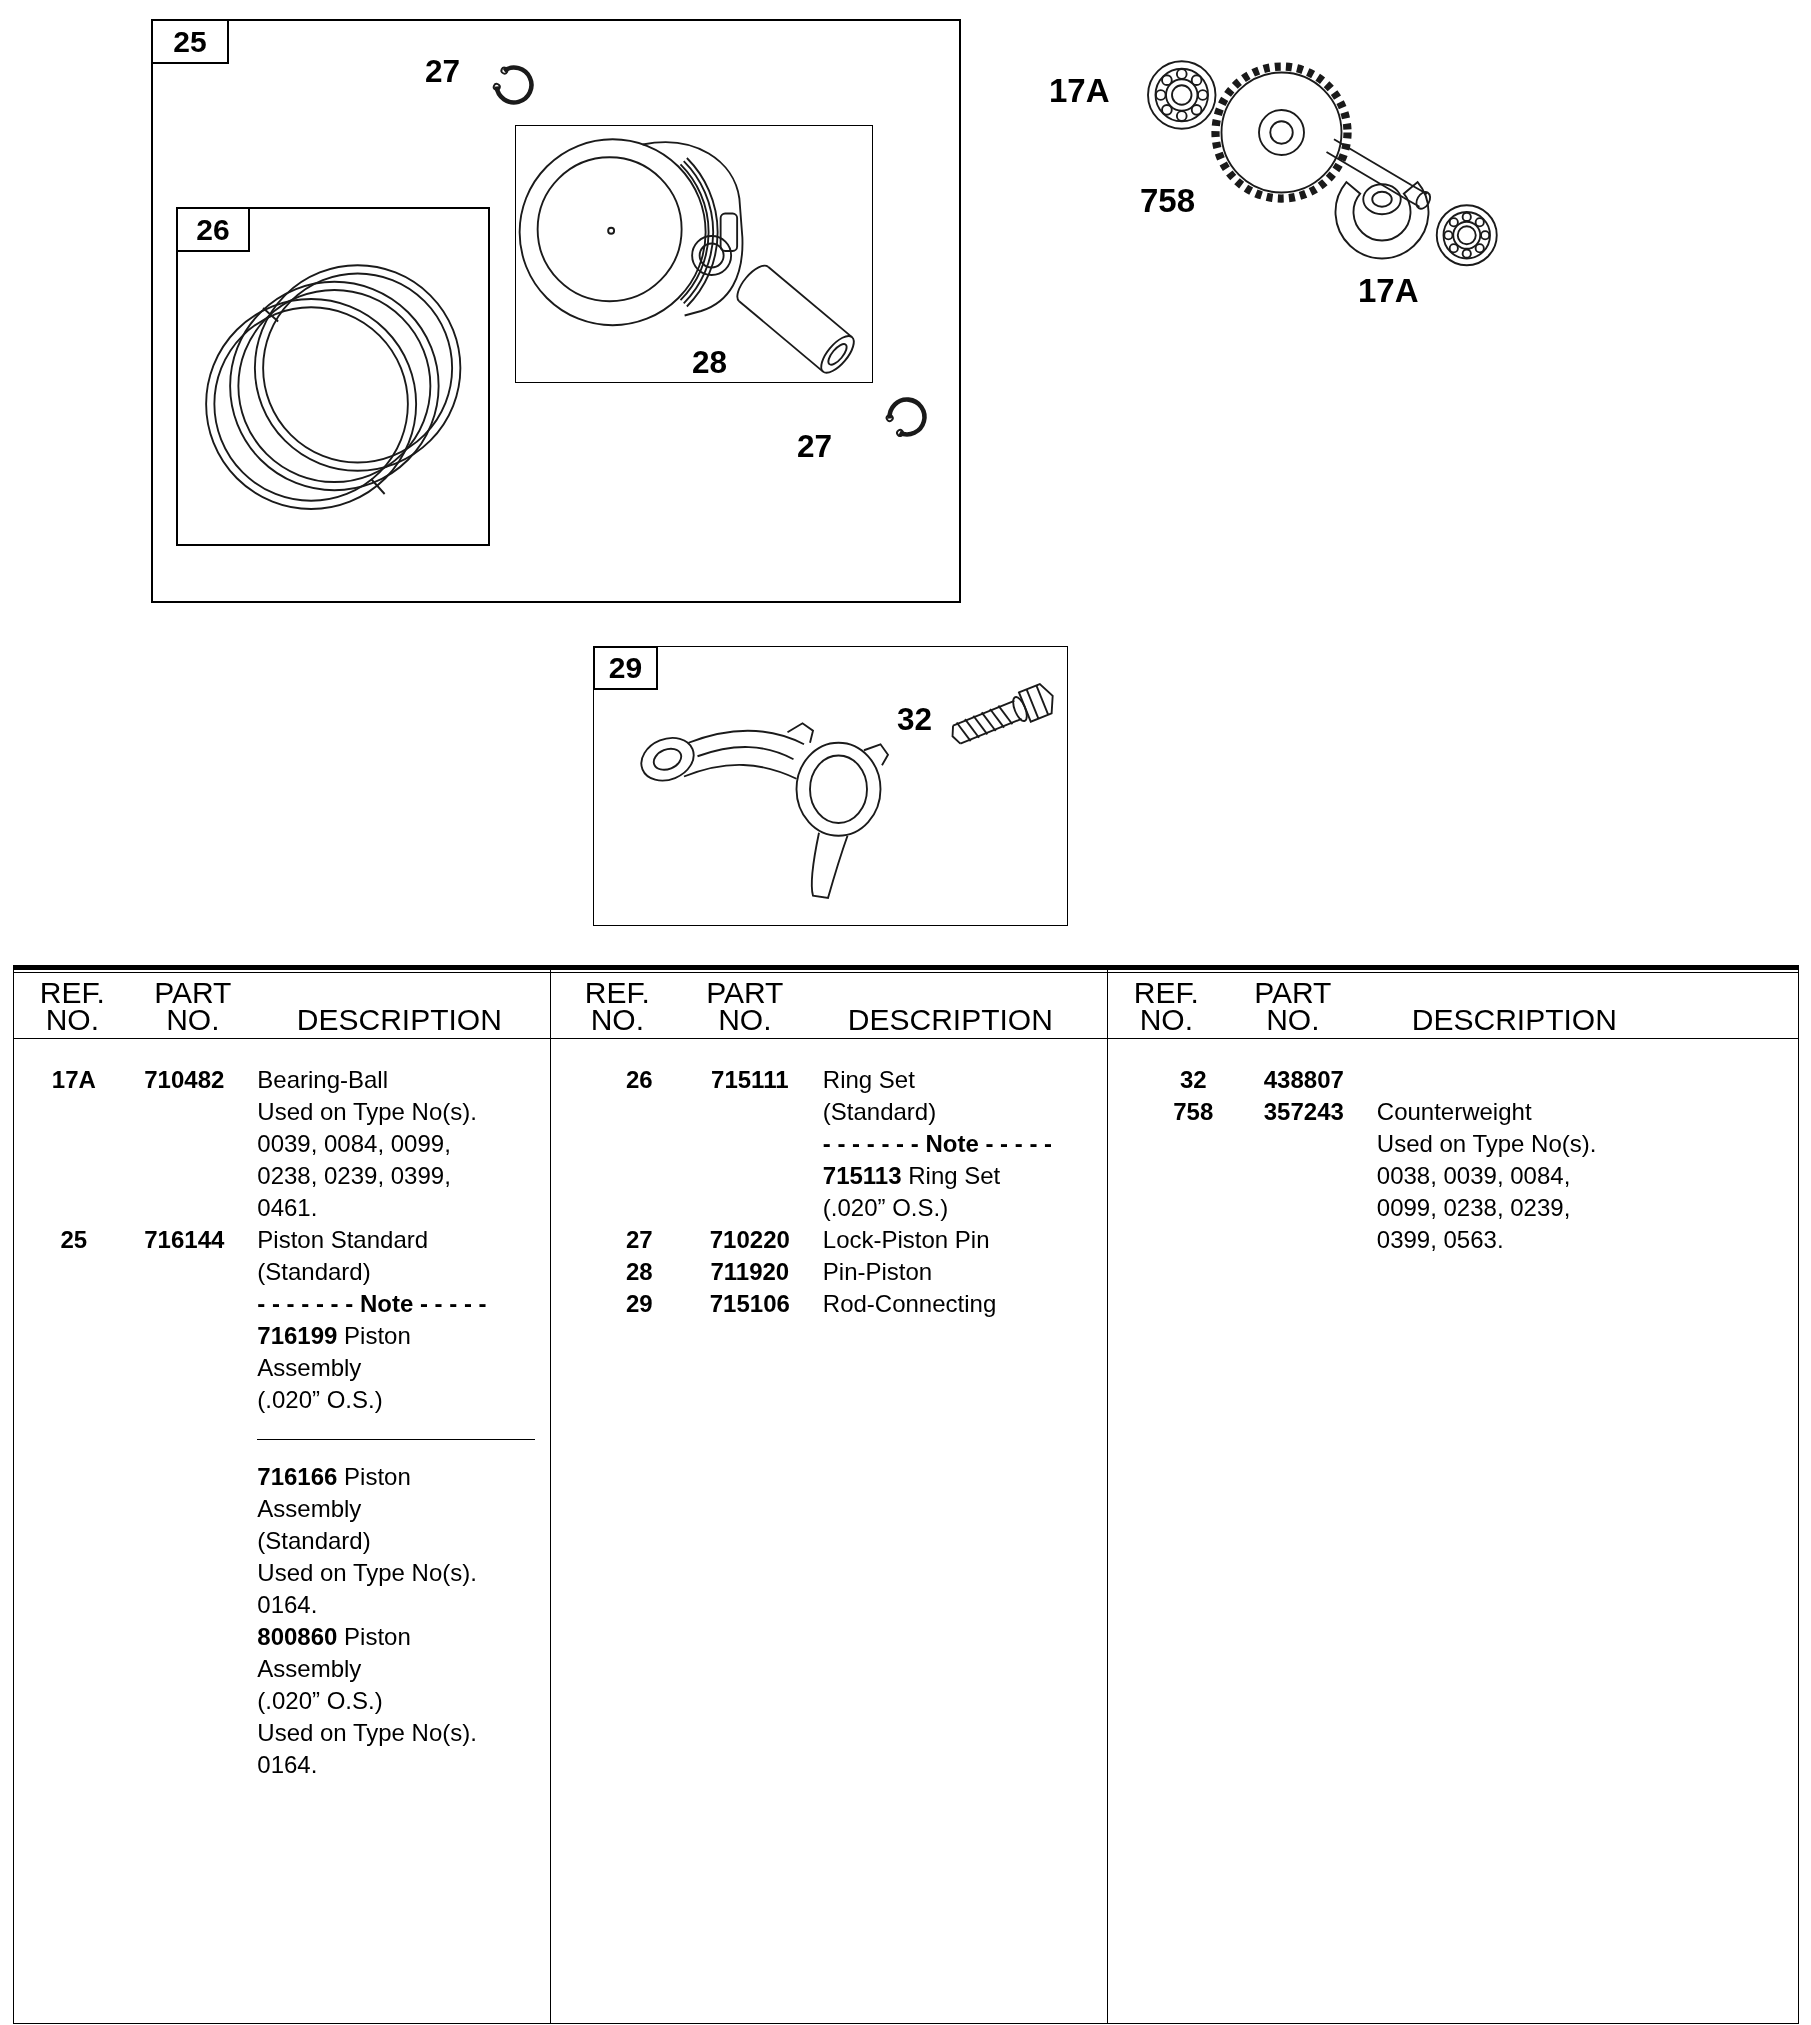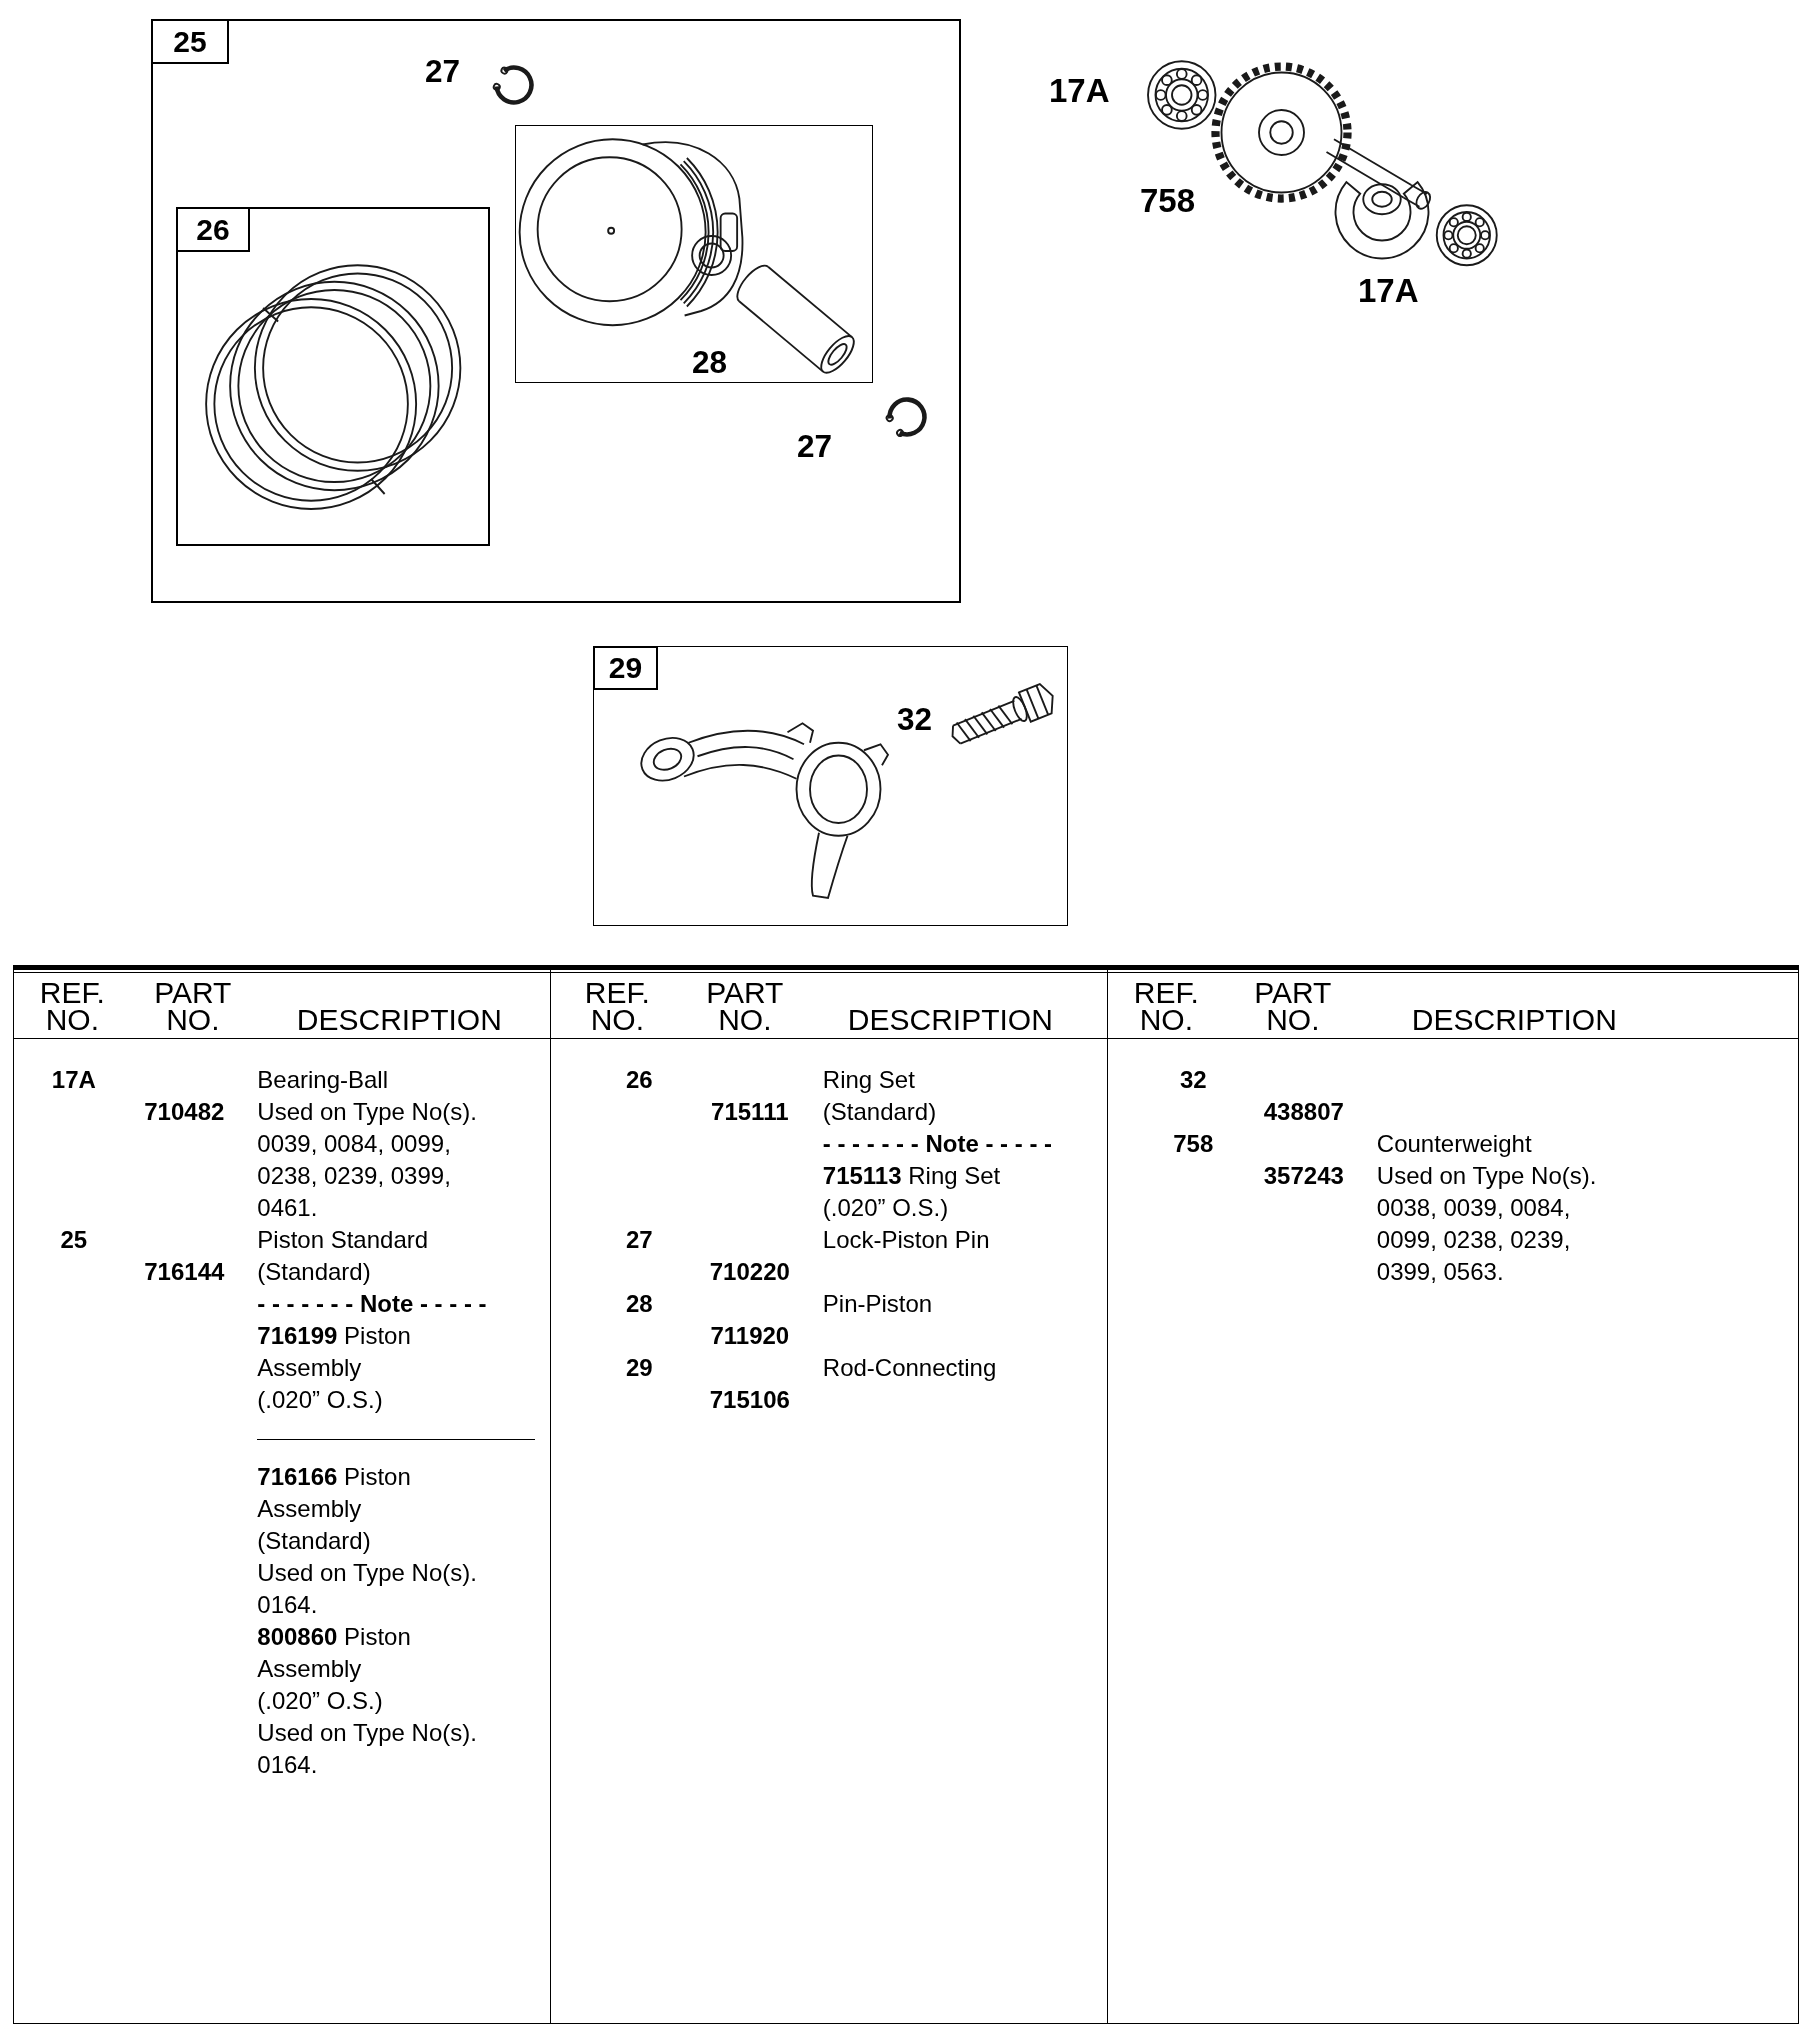--- a/index.html
+++ b/index.html
@@ -26,21 +26,21 @@
   .subrule   { position:absolute; left:0; right:0; top:2.3px; border-top:1.5px solid #000; }
   .header-rule { position:absolute; left:0; right:0; top:68px; border-top:1.5px solid #000; }
   .colsep    { position:absolute; top:0; bottom:0; border-left:1.5px solid #000; }
   .hcell     { position:absolute; font-size:30px; line-height:27px; text-align:center; }
   .pcol      { position:absolute; top:94px; }
   .prow {
     display:grid; grid-template-columns:75px 113px 1fr; column-gap:16.5px;
     font-size:24px; line-height:32px; align-items:start;
   }
   .prow .ref  { font-weight:bold; text-align:center; }
-  .prow .part { font-weight:bold; text-align:center;margin-top:32px; }
+  .prow .part { font-weight:bold; text-align:center; }
   .desc .dline { white-space:nowrap; }
   .dblank { height:22.5px; }
   .dhr    { border-top:1.5px solid #000; width:96%; margin-bottom:21px; }
 </style>
 </head>
 <body>
 
 <div class="frame" style="left:151px; top:19px; width:810px; height:584px;"></div>
 <div class="corner-label" style="left:151px; top:19px; width:78px; height:45px;">
   <span>25</span>

